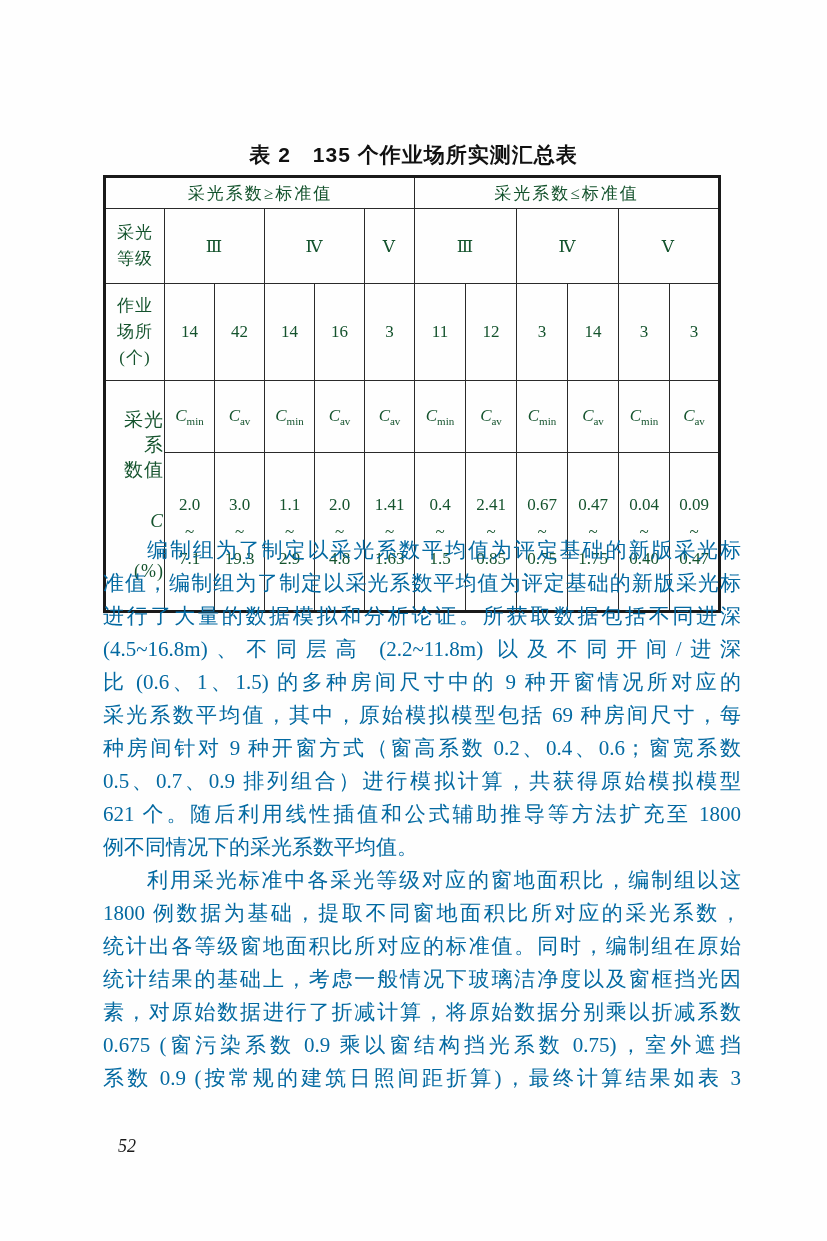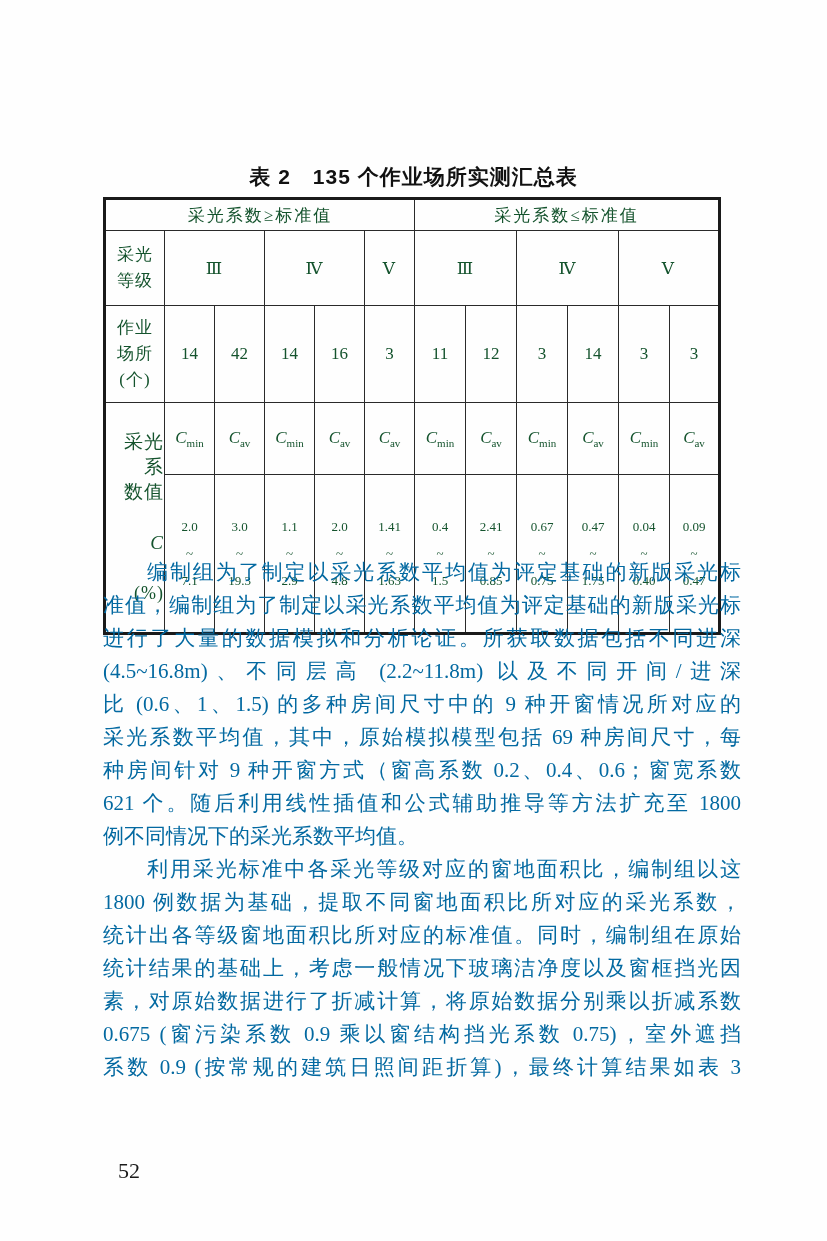--- a/index.html
+++ b/index.html
@@ -4,21 +4,21 @@
 <style>
   html, body { margin: 0; padding: 0; }
   body {
     width: 827px; height: 1241px;
     background: #fefefe;
     position: relative;
     font-family: "Liberation Serif", "DejaVu Serif", serif;
     color: #161616;
     overflow: hidden;
   }
-  .page { position: absolute; inset: 0; background: #fefefe; margin-top: 22px; }
+  .page { position: absolute; inset: 0; background: #fefefe; }
 
   
   .table-title {
     position: absolute; top: 141px; left: 0; right: 0;
     text-align: center;
     font-family: "Liberation Sans", "DejaVu Sans", sans-serif;
     font-weight: 700;
     font-size: 21px;
     letter-spacing: 1px;
     color: #111;
@@ -44,21 +44,21 @@
   td.group-hd { height: 30px; font-size: 19px; letter-spacing: 2px; font-weight: 500; }
   td.row-hd   { font-size: 19px; line-height: 26px; white-space: pre-line; letter-spacing: 1px; }
   tr.grade-row td { height: 74px; }
   td.grade    { font-size: 20px; letter-spacing: 1px; }
   tr.count-row td { height: 96px; }
   td.count    { font-size: 18px; }
   tr.clabel-row td { height: 40px; }
   td.clabel .cb { font-style: italic; font-size: 17px; }
   td.clabel sub { font-size: 11px; font-style: normal; }
   tr.range-row td { height: 88px; }
-  td.range span { display: block; line-height: 27px; font-size: 13px; }
+  td.range span { display: block; line-height: 27px; font-size: 17px; }
   .coeff-hd div { line-height: 25px; letter-spacing: 1px; text-align: right; }
   .coeff-hd .pre { white-space: pre-line; font-size: 19px; }
   .coeff-hd .sym { font-style: italic; font-size: 19px; }
   .coeff-hd .unit { font-size: 18px; }
 
   
   .text-block {
     position: absolute; left: 103px; top: 534px;
     width: 638px;
     font-size: 21px;
@@ -69,21 +69,22 @@
     text-align: justify;
     text-align-last: justify;
     white-space: nowrap;
   }
   .line.short { text-align-last: left; }
   .line.indent { text-indent: 44px; }
 
   
   .page-number {
     position: absolute; left: 118px; top: 1136px;
-    font-size: 22px;
+    font-style: italic;
+    font-size: 18px;
     color: #1a1a1a;
   }
 </style>
 </head>
 <body>
 
 <div class="page">
 
   <div class="table-title">表 2　135 个作业场所实测汇总表</div>
 
@@ -213,20 +214,21 @@
     </table>
 
   <div class="text-block">
     <div class="line indent">编制组为了制定以采光系数平均值为评定基础的新版采光标</div>
     <div class="line">准值，编制组为了制定以采光系数平均值为评定基础的新版采光标</div>
     <div class="line">进行了大量的数据模拟和分析论证。所获取数据包括不同进深</div>
     <div class="line">(4.5~16.8m)、不同层高 (2.2~11.8m) 以及不同开间/进深</div>
     <div class="line">比 (0.6、1、1.5) 的多种房间尺寸中的 9 种开窗情况所对应的</div>
     <div class="line">采光系数平均值，其中，原始模拟模型包括 69 种房间尺寸，每</div>
     <div class="line">种房间针对 9 种开窗方式（窗高系数 0.2、0.4、0.6；窗宽系数</div>
+    <div class="line">0.5、0.7、0.9 排列组合）进行模拟计算，共获得原始模拟模型</div>
     <div class="line">621 个。随后利用线性插值和公式辅助推导等方法扩充至 1800</div>
     <div class="line short">例不同情况下的采光系数平均值。</div>
     <div class="line indent">利用采光标准中各采光等级对应的窗地面积比，编制组以这</div>
     <div class="line">1800 例数据为基础，提取不同窗地面积比所对应的采光系数，</div>
     <div class="line">统计出各等级窗地面积比所对应的标准值。同时，编制组在原始</div>
     <div class="line">统计结果的基础上，考虑一般情况下玻璃洁净度以及窗框挡光因</div>
     <div class="line">素，对原始数据进行了折减计算，将原始数据分别乘以折减系数</div>
     <div class="line">0.675 (窗污染系数 0.9 乘以窗结构挡光系数 0.75)，室外遮挡</div>
     <div class="line">系数 0.9 (按常规的建筑日照间距折算)，最终计算结果如表 3</div>
   </div>

